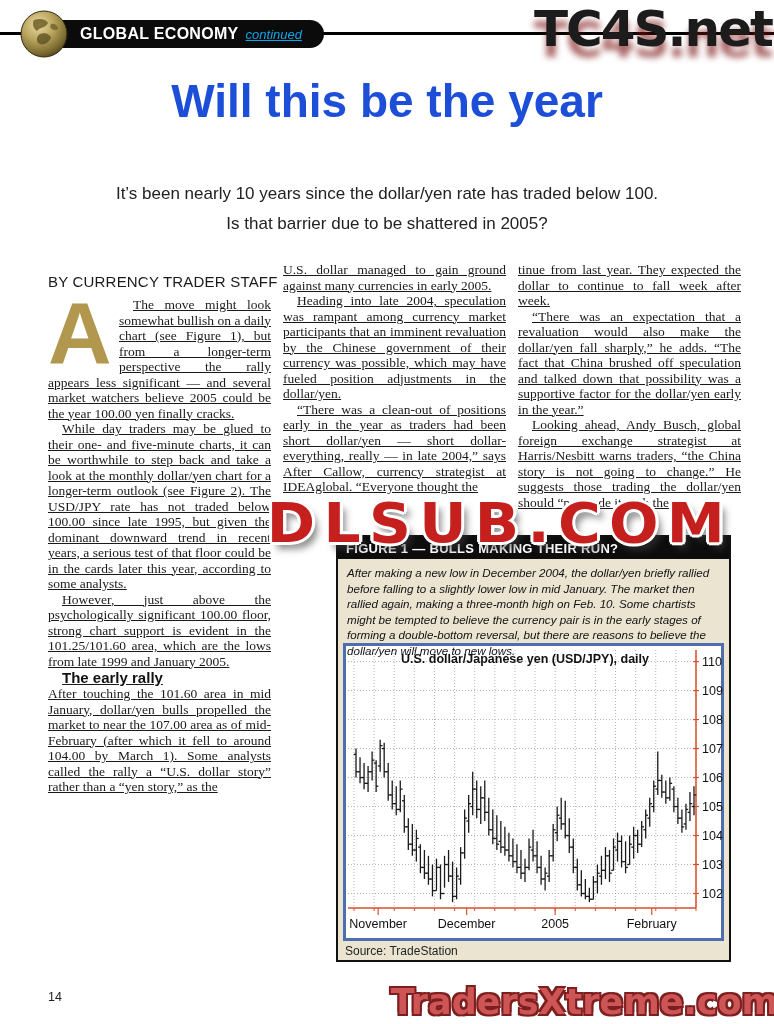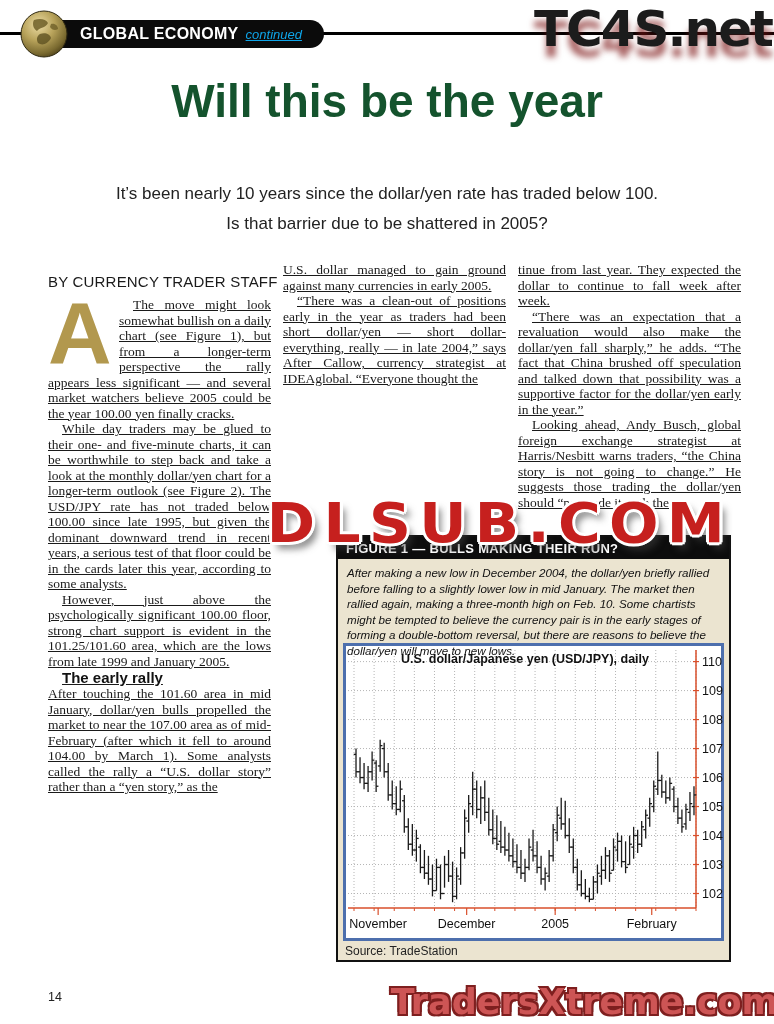--- a/index.html
+++ b/index.html
@@ -84,37 +84,38 @@
         </radialGradient>
       </defs>
       <circle cx="24" cy="24" r="23" fill="url(#gl)" stroke="#2e2810" stroke-width="1"></circle>
       <path d="M14 10 C20 8 26 9 28 13 C26 18 20 17 17 21 C13 19 12 13 14 10 Z" fill="#6e5f28" opacity="0.85"></path>
       <path d="M20 24 C25 22 30 24 31 28 C28 34 22 36 18 33 C16 29 17 26 20 24 Z" fill="#5e5122" opacity="0.8"></path>
       <path d="M31 14 C35 13 38 16 38 19 C35 21 32 20 30 17 Z" fill="#6e5f28" opacity="0.8"></path>
     </svg>
   </div>
   <div class="tc4s">TC4S.net</div>
 
-  <div class="title-gold" style="color: #14532d;">Will this be the year</div>
+  <div class="title-gold" style="color: #1d4ed8;">Will this be the year</div>
   <div class="sub sub1">It’s been nearly 10 years since the dollar/yen rate has traded below 100.</div>
   <div class="sub sub2">Is that barrier due to be shattered in 2005?</div>
 
   <div class="byline">BY CURRENCY TRADER STAFF</div>
 
   <div class="col col1">
     <span class="dropcap" style="color: rgb(178, 152, 78);">A</span>
     <p>The move might look somewhat bullish on a daily chart (see Figure 1), but from a longer-term perspective the rally appears less significant — and several market watchers believe 2005 could be the year 100.00 yen finally cracks.</p>
     <p>While day traders may be glued to their one- and five-minute charts, it can be worthwhile to step back and take a look at the monthly dollar/yen chart for a longer-term outlook (see Figure 2). The USD/JPY rate has not traded below 100.00 since late 1995, but given the dominant downward trend in recent years, a serious test of that floor could be in the cards later this year, according to some analysts.</p>
     <p>However, just above the psychologically significant 100.00 floor, strong chart support is evident in the 101.25/101.60 area, which are the lows from late 1999 and January 2005.</p>
     <p class="early-heading">The early rally</p>
     <p class="noind">After touching the 101.60 area in mid January, dollar/yen bulls propelled the market to near the 107.00 area as of mid-February (after which it fell to around 104.00 by March 1). Some analysts called the rally a “U.S. dollar story” rather than a “yen story,” as the</p>
   </div>
 
   <div class="col col2">
     <p class="noind">U.S. dollar managed to gain ground against many currencies in early 2005.</p>
+    <p>Heading into late 2004, speculation was rampant among currency market participants that an imminent revaluation by the Chinese government of their currency was possible, which may have fueled position adjustments in the dollar/yen.</p>
     <p>“There was a clean-out of positions early in the year as traders had been short dollar/yen — short dollar-everything, really — in late 2004,” says After Callow, currency strategist at IDEAglobal. “Everyone thought the</p>
   </div>
 
   <div class="col col3">
     <p class="noind">tinue from last year. They expected the dollar to continue to fall week after week.</p>
     <p>“There was an expectation that a revaluation would also make the dollar/yen fall sharply,” he adds. “The fact that China brushed off speculation and talked down that possibility was a supportive factor for the dollar/yen early in the year.”</p>
     <p>Looking ahead, Andy Busch, global foreign exchange strategist at Harris/Nesbitt warns traders, “the China story is not going to change.” He suggests those trading the dollar/yen should “not trade it with the</p>
   </div>
 
   <div class="dlsub" style="color: rgb(198, 32, 30);">DLSUB.COM</div>

